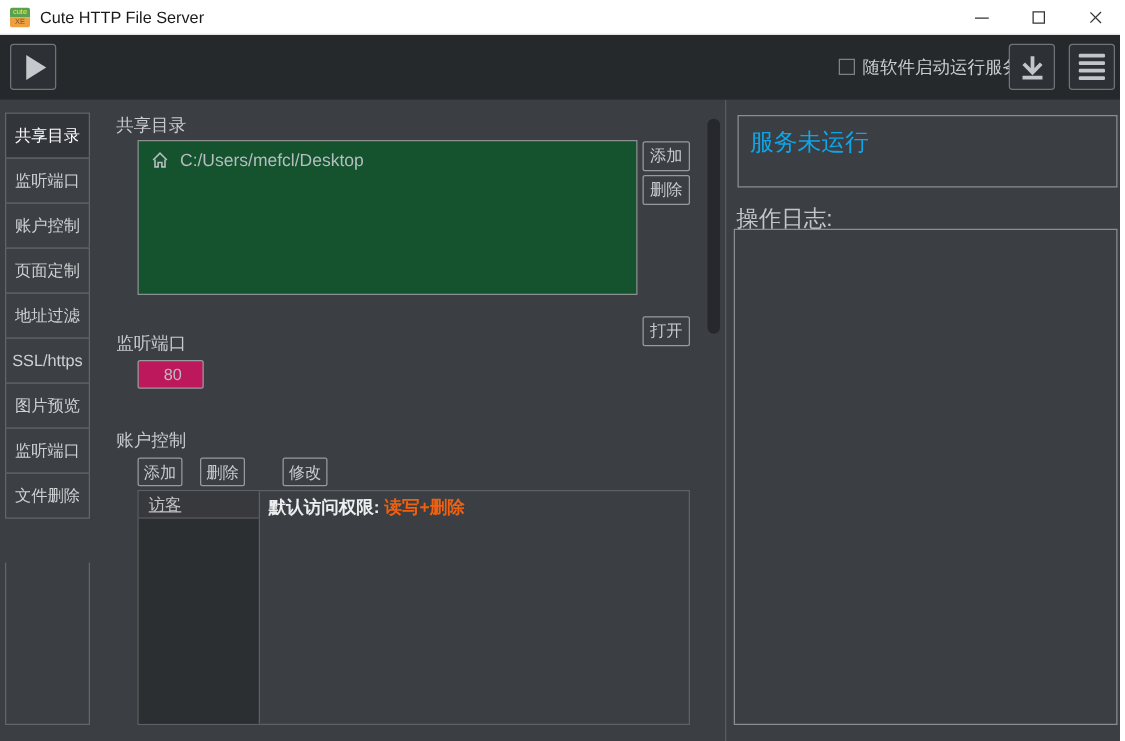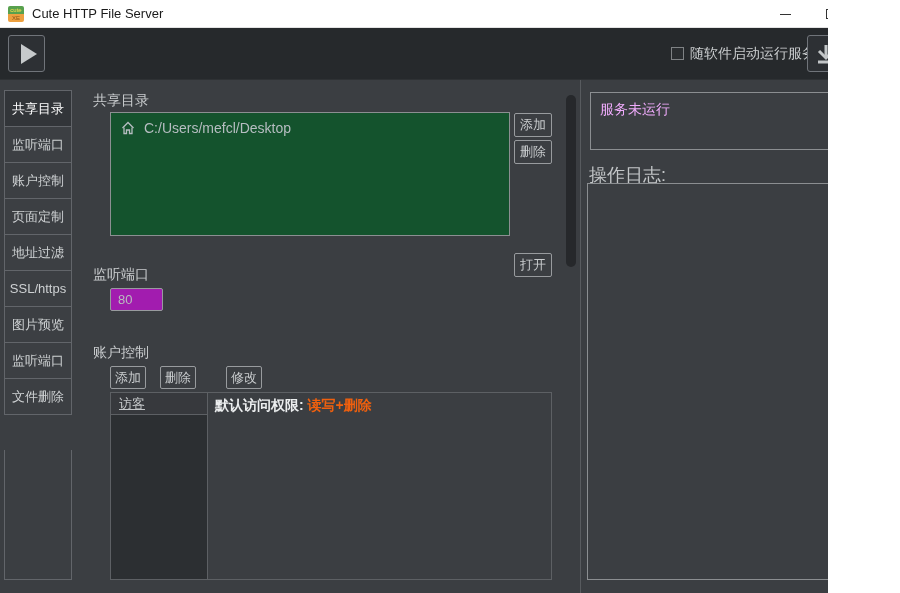--- a/index.html
+++ b/index.html
@@ -1,18 +1,18 @@
 <!DOCTYPE html>
 <html><head>
 <meta charset="utf-8">
 <style>
   * { margin:0; padding:0; box-sizing:border-box; }
   html,body { width:900px; height:593px; }
   body { font-family:"Liberation Sans","DejaVu Sans",sans-serif; }
-  #app { position:relative; width:828px; height:593px; background:#3b3e42; overflow:hidden; }
+  #app { position:relative; width:896px; height:593px; background:#3b3e42; overflow:hidden; }
 
   
   .titlebar { position:absolute; left:0; top:0; width:900px; height:28px; background:#ffffff;
               display:flex; align-items:center; border-bottom:1px solid #e3e3e3; }
   .appicon { width:16px; height:16px; margin-left:8px; display:flex; flex-direction:column;
              font-size:6px; line-height:8px; text-align:center; overflow:hidden; border-radius:2px; }
   .appicon .half-top { flex:1; background:#58a14e; color:#ffe14d; }
   .appicon .half-bot { flex:1; background:#eda03f; color:#8a5318; }
   .apptitle { margin-left:8px; font-size:13px; color:#1a1a1a; }
   .winbtns { position:absolute; right:0; top:0; height:28px; display:flex; }
@@ -44,37 +44,37 @@
   .tab.selected { background:#323539; color:#ffffff; }
   .side-filler { position:absolute; left:4px; top:450px; width:68px; height:130px; border:1px solid #62656a; border-top:none; }
 
   
   .group-label { position:absolute; font-size:14px; color:#c8cbcd; }
   .listbox { position:absolute; left:110px; top:112px; width:400px; height:124px; background:#14532d; border:1px solid #8c8f92; }
   .dir-item { display:flex; align-items:center; gap:8px; padding:7px 9px; font-size:14px; color:#b6bdc1; }
   .home-ico { width:16px; height:16px; flex:0 0 auto; }
   .btn { position:absolute; background:#3b3e42; border:1px solid #989b9e; border-radius:2px;
          color:#c9ccce; font-size:13px; display:flex; align-items:center; justify-content:center; }
-  .port-input { position:absolute; left:110px; top:288px; width:53px; height:23px; background:#a21caf;
-                border:1px solid #989b9e; border-radius:2px; color:#b9bcbe; font-size:13px; padding-left:7px;
+  .port-input { position:absolute; left:110px; top:288px; width:53px; height:23px; background:#be185d;
+                border:1px solid #989b9e; border-radius:2px; color:#b9bcbe; font-size:13px; padding-left:20px;
                 font-family:"Liberation Sans","DejaVu Sans",sans-serif; }
   .acct-table { position:absolute; left:110px; top:392px; width:442px; height:188px; border:1px solid #5d6064; background:#3b3e42; }
   .acct-header { position:absolute; left:0; top:0; width:97px; height:22px; background:#37393d; color:#c3c6c8;
                  font-size:13px; line-height:22px; padding-left:8px; border-right:1px solid #5d6064; border-bottom:1px solid #5d6064;text-decoration:underline; }
   .acct-colbody { position:absolute; left:0; top:22px; width:97px; bottom:0; background:#2c2f32; border-right:1px solid #5d6064; }
   .perm-line { position:absolute; left:104px; top:4px; font-size:14px; font-weight:bold; color:#eceeef; }
   .perm-value { font-weight:bold; }
 
   
   .scroll-thumb { position:absolute; left:566px; top:95px; width:10px; height:172px; background:#26282b; border-radius:5px; }
   .v-divider { position:absolute; left:580px; top:80px; width:1px; height:513px; background:#585b5f; }
 
   
   .status-box { position:absolute; left:590px; top:92px; width:304px; height:58px; border:1px solid #8b8e91;
-                font-size:14px; color:#f0abfc; padding:8px 9px; }
+                font-size:19px; color:#0ea5e9; padding:8px 9px; }
   .log-label { position:absolute; left:589px; top:163px; font-size:18px; color:#c3c6c8; }
   .log-box { position:absolute; left:587px; top:183px; width:307px; height:397px; border:1px solid #8b8e91; }
 </style>
 </head>
 <body>
 
 <div id="app">
 
   <div class="titlebar">
     <div class="appicon">

